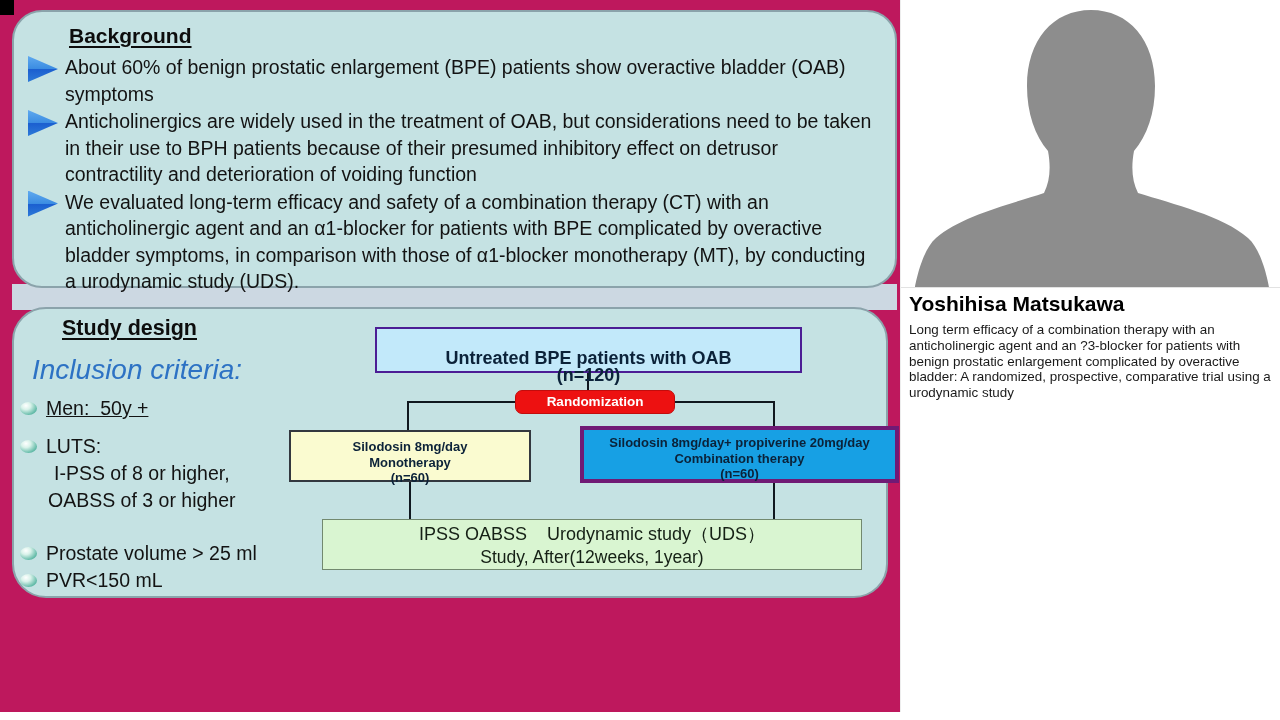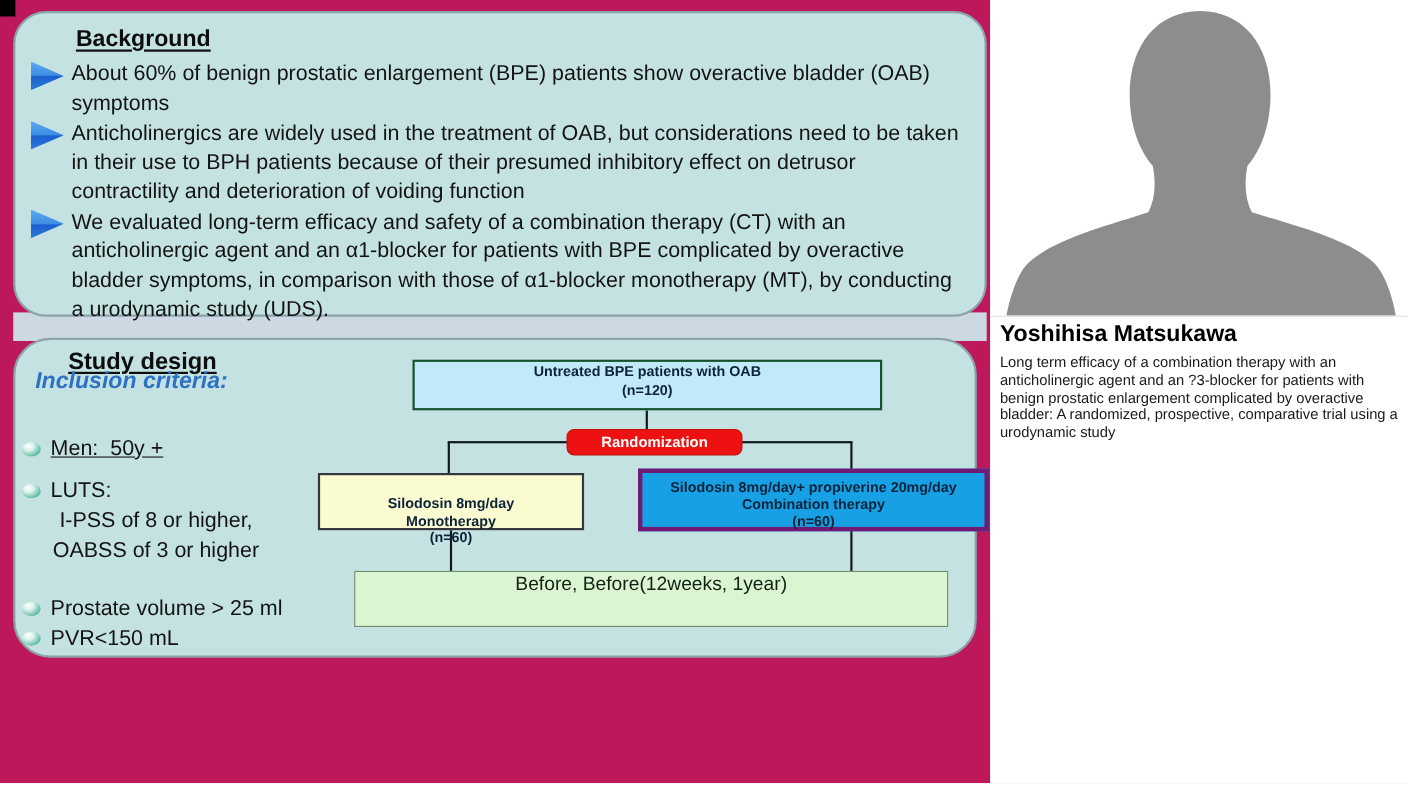--- a/index.html
+++ b/index.html
@@ -23,34 +23,34 @@
 
   .bullet-row{display:flex;align-items:flex-start;margin-bottom:1px;}
   .arrow-icon{flex:0 0 auto;width:30px;height:26px;margin:2px 7px 0 0;
     background:linear-gradient(180deg,#5fa9ef 0%,#3c8de2 48%,#1b5fd0 52%,#2d7ad8 100%);
     clip-path:polygon(0 0,100% 50%,0 100%);}
   .bullet-text{margin:0;font-size:19.5px;line-height:26.5px;color:#131313;max-width:815px;}
 
   
   .sd-title{position:absolute;left:48px;top:7px;font-size:21.5px;font-weight:bold;color:#0d0d0d;
     text-decoration:underline;text-decoration-thickness:2px;text-underline-offset:3px;}
-  .inclusion{position:absolute;left:18px;top:26px;font-size:21px;font-style:italic;color:#2d72c4;font-weight:bold;}
+  .inclusion{position:absolute;left:18px;top:45px;font-size:28px;font-style:italic;color:#2d72c4;}
   .crit{position:absolute;display:flex;align-items:center;font-size:19.5px;color:#131313;white-space:pre;}
   .sphere-icon{width:17px;height:13px;border-radius:50%;margin-right:9px;
     background:radial-gradient(ellipse at 35% 28%,#ffffff 0%,#d9f2ea 30%,#63bba8 72%,#3d9c8a 100%);}
 
   
   .fc-line{position:absolute;background:#10181f;}
   .fc-box{position:absolute;box-sizing:border-box;text-align:center;color:#0b2239;font-weight:bold;}
-  .fc-top{left:361px;top:18px;width:427px;height:46px;background:#c2e9fa;border:2px solid #14532d;
-    font-size:13px;line-height:17px;padding-top:0;}
+  .fc-top{left:361px;top:18px;width:427px;height:46px;background:#c2e9fa;border:2px solid #4c1d95;
+    font-size:18px;line-height:17px;padding-top:21px;}
   .fc-rand{left:501px;top:81px;width:160px;height:24px;background:#ed1111;border:1px solid #c20c0c;
     border-radius:7px;color:#ffffff;font-size:13.5px;line-height:22px;}
   .fc-mono{left:275px;top:121px;width:242px;height:52px;background:#fafbd0;border:2px solid #33383f;
-    font-size:13px;line-height:15.5px;padding-top:18px;text-align:center;}
+    font-size:13px;line-height:15.5px;padding-top:7px;text-align:center;}
   .fc-combo{left:566px;top:117px;width:319px;height:57px;background:#17a0e4;border:4px solid #701a75;
     font-size:13px;line-height:15.5px;padding-top:5px;}
   .fc-outcome{left:308px;top:210px;width:540px;height:51px;background:#d9f5d1;border:1.5px solid #72896f;
     color:#152015;font-weight:normal;}
   .fc-outcome .l1{font-size:18px;line-height:26px;margin-top:1px;white-space:pre;}
   .fc-outcome .l2{font-size:17.5px;line-height:21px;}
 
   
   .speaker{position:absolute;left:900px;top:0;width:380px;height:720px;background:#ffffff;border-left:1px solid #ededed;}
   .avatar-box{position:absolute;left:0;top:0;width:380px;height:287px;background:#ffffff;border-bottom:1px solid #e2e2e2;overflow:hidden;}
@@ -130,21 +130,22 @@
         <div>Silodosin 8mg/day</div>
         <div>Monotherapy</div>
         <div>(n=60)</div>
       </div>
       <div class="fc-box fc-combo">
         <div>Silodosin 8mg/day+ propiverine 20mg/day</div>
         <div>Combination therapy</div>
         <div>(n=60)</div>
       </div>
       <div class="fc-box fc-outcome">
-        <div class="l2">Before, Before(12weeks, 1year)</div>
+        <div class="l1">IPSS OABSS    Urodynamic study（UDS）</div>
+        <div class="l2">Study, After(12weeks, 1year)</div>
       </div>
     </section>
   </div>
 
   <aside class="speaker">
     <div class="avatar-box">
       <svg width="380" height="287" viewBox="0 0 380 287">
         <path fill="#8d8d8d" d="M190,10
           C228,10 254,40 254,86
           C254,113 246,136 233,151

